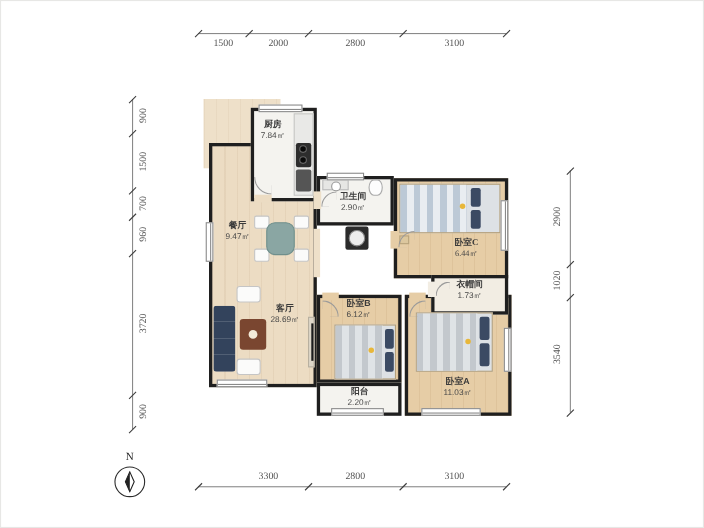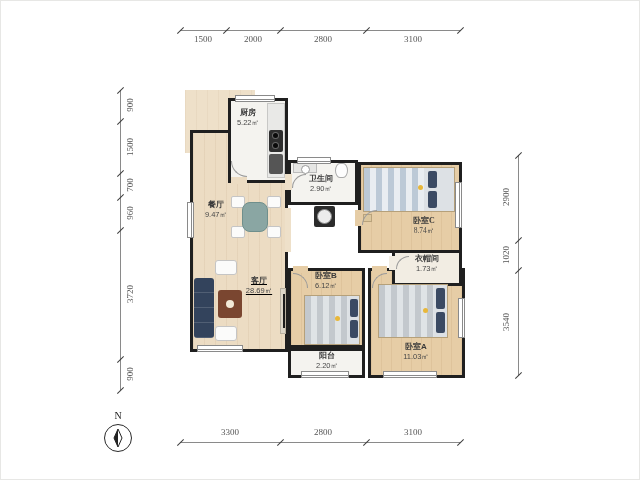--- a/index.html
+++ b/index.html
@@ -10,21 +10,21 @@
   
   .dline{position:absolute;background:#8a8a8a;z-index:1;}
   #dim-top-line{left:180px;top:30px;width:280px;height:1px;}
   #dim-bottom-line{left:180px;top:442px;width:280px;height:1px;}
   #dim-left-line{left:120px;top:90px;width:1px;height:300px;}
   #dim-right-line{left:518px;top:155px;width:1px;height:220px;}
   .tick{position:absolute;width:9px;height:1px;background:#3d3d3d;transform:rotate(-45deg);z-index:1;}
   .dlab{position:absolute;width:46px;text-align:center;font:9px "Liberation Serif",serif;color:#555;z-index:1;}
   .dlab-v{width:40px;height:10px;line-height:10px;transform:rotate(-90deg);}
   #dt0{left:180px;top:34px;} #dt1{left:230px;top:34px;} #dt2{left:300px;top:34px;} #dt3{left:390px;top:34px;}
-  #db0{left:207px;top:427px;} #db1{left:300px;top:427px;} #db2{left:390px;top:427px;}
+  #db0{left:207px;top:427px;text-align:right;} #db1{left:300px;top:427px;} #db2{left:390px;top:427px;}
   #dl0{left:110px;top:100px;} #dl1{left:110px;top:142px;} #dl2{left:110px;top:180px;}
   #dl3{left:110px;top:208px;} #dl4{left:110px;top:289px;} #dl5{left:110px;top:369px;}
   #dr0{left:486px;top:192px;} #dr1{left:486px;top:250px;} #dr2{left:486px;top:317px;}
 
   
   .plan{position:absolute;left:185px;top:90px;width:280px;height:305px;}
   .room{position:absolute;box-sizing:border-box;border:3px solid var(--wall,#1f1f1f);}
   .wood{background:var(--wood,#ecdcc3);
         background-image:repeating-linear-gradient(90deg,rgba(140,100,60,.08) 0 1px,transparent 1px 11px);}
   .bedfloor{background:var(--wood_dark,#e6cda6);
@@ -115,21 +115,21 @@
   #gap-bedC{left:170px;top:120px;width:7px;height:16px;background:var(--wood_dark,#e6cda6);}
   #arc-bedC{left:177px;top:120px;width:15px;height:15px;}
 
   
   .rlabel{position:absolute;z-index:6;text-align:center;}
   .rname{display:block;font-size:8px;font-weight:bold;color:#3a3a3a;line-height:1.25;}
   .rarea{display:block;font-size:7.5px;color:#474747;line-height:1.25;}
   #lb-kitchen{left:43px;top:18px;width:40px;}
   #lb-bath{left:106px;top:84px;width:60px;}
   #lb-dining{left:8px;top:110px;width:46px;}
-  #lb-living{left:50px;top:186px;width:48px;text-decoration:underline;}
+  #lb-living{left:50px;top:186px;width:48px;}
   #lb-bedC{left:208px;top:126px;width:62px;font-family:Liberation Serif, serif;}
   #lb-closet{left:212px;top:164px;width:60px;}
   #lb-bedB{left:112px;top:181px;width:58px;}
   #lb-balcony{left:112px;top:261px;width:60px;}
   #lb-bedA{left:200px;top:252px;width:62px;}
 
   
   .compass{position:absolute;left:100px;top:410px;width:36px;height:60px;text-align:center;z-index:2;}
   .compass-n{font:10px "Liberation Serif",serif;color:#222;}
   .compass-circle{width:26px;height:26px;border:1px solid #2b2b2b;border-radius:50%;
@@ -278,37 +278,37 @@
   <div class="arc arc-tr" id="arc-bedB"></div>
   <div class="gap" id="gap-bedA"></div>
   <div class="arc arc-tl" id="arc-bedA"></div>
   <div class="gap" id="gap-closet"></div>
   <div class="arc arc-tl" id="arc-closet"></div>
   <div class="gap" id="gap-bedC"></div>
   <div class="arc arc-tl" id="arc-bedC"></div>
 
   <div class="rlabel" id="lb-kitchen">
     <span class="rname">厨房</span>
-    <span class="rarea">5.22㎡</span>
+    <span class="rarea">7.84㎡</span>
   </div>
   <div class="rlabel" id="lb-bath">
     <span class="rname">卫生间</span>
     <span class="rarea">2.90㎡</span>
   </div>
   <div class="rlabel" id="lb-dining">
     <span class="rname">餐厅</span>
     <span class="rarea">9.47㎡</span>
   </div>
   <div class="rlabel" id="lb-living">
     <span class="rname">客厅</span>
     <span class="rarea">28.69㎡</span>
   </div>
   <div class="rlabel" id="lb-bedC">
     <span class="rname">卧室C</span>
-    <span class="rarea">8.74㎡</span>
+    <span class="rarea">6.44㎡</span>
   </div>
   <div class="rlabel" id="lb-closet">
     <span class="rname">衣帽间</span>
     <span class="rarea">1.73㎡</span>
   </div>
   <div class="rlabel" id="lb-bedB">
     <span class="rname">卧室B</span>
     <span class="rarea">6.12㎡</span>
   </div>
   <div class="rlabel" id="lb-balcony">

